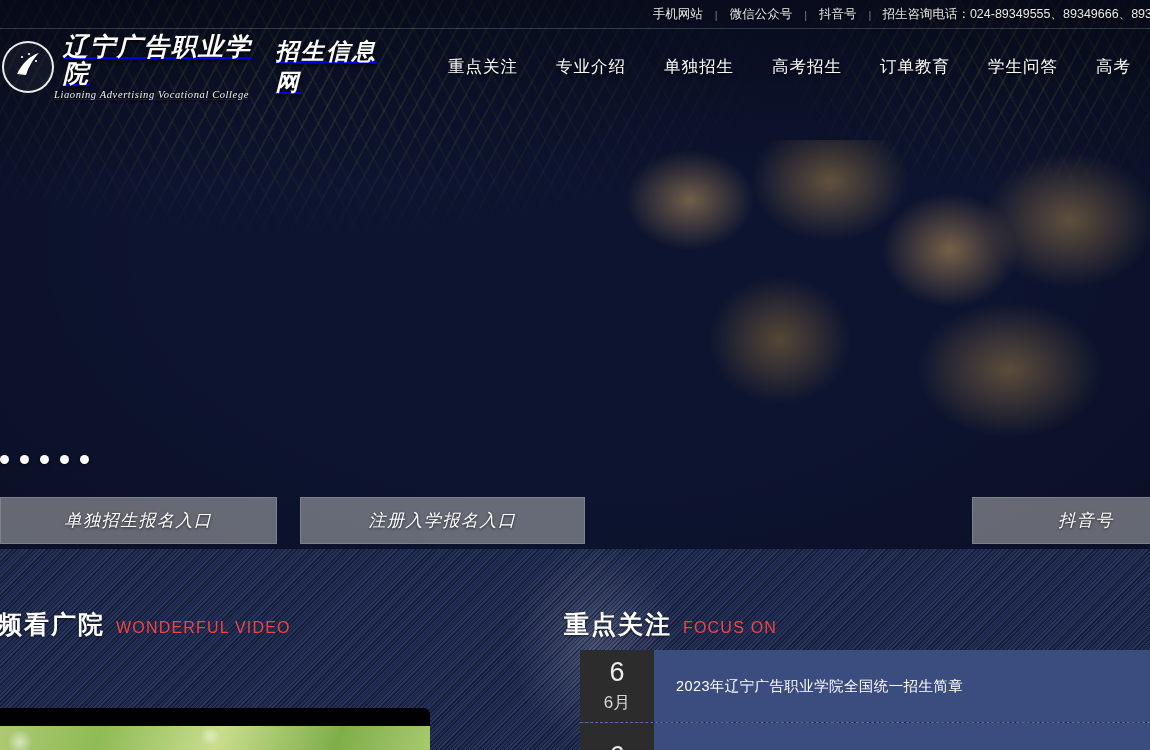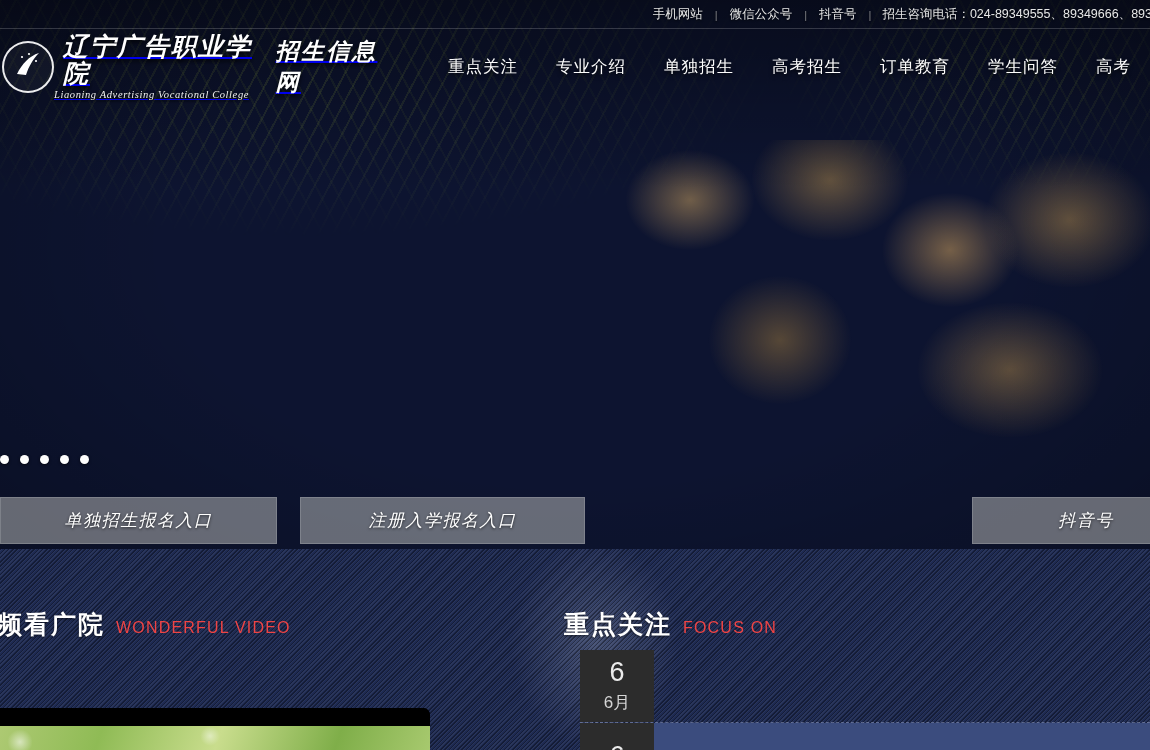--- a/index.html
+++ b/index.html
@@ -296,20 +296,23 @@
     <span class="cn">重点关注</span>
     <span class="en">FOCUS ON</span>
   </div>
 
   <div class="focus-list">
     <div class="focus-item">
       <div class="fdate">
         <span class="d">6</span>
         <span class="m">6月</span>
       </div>
+      <div class="fbody">
+        <a href="#">2023年辽宁广告职业学院全国统一招生简章</a>
+      </div>
     </div>
     <div class="focus-item">
       <div class="fdate">
         <span class="d">6</span>
         <span class="m"></span>
       </div>
       <div class="fbody">
         <a href="#"></a>
       </div>
     </div>

